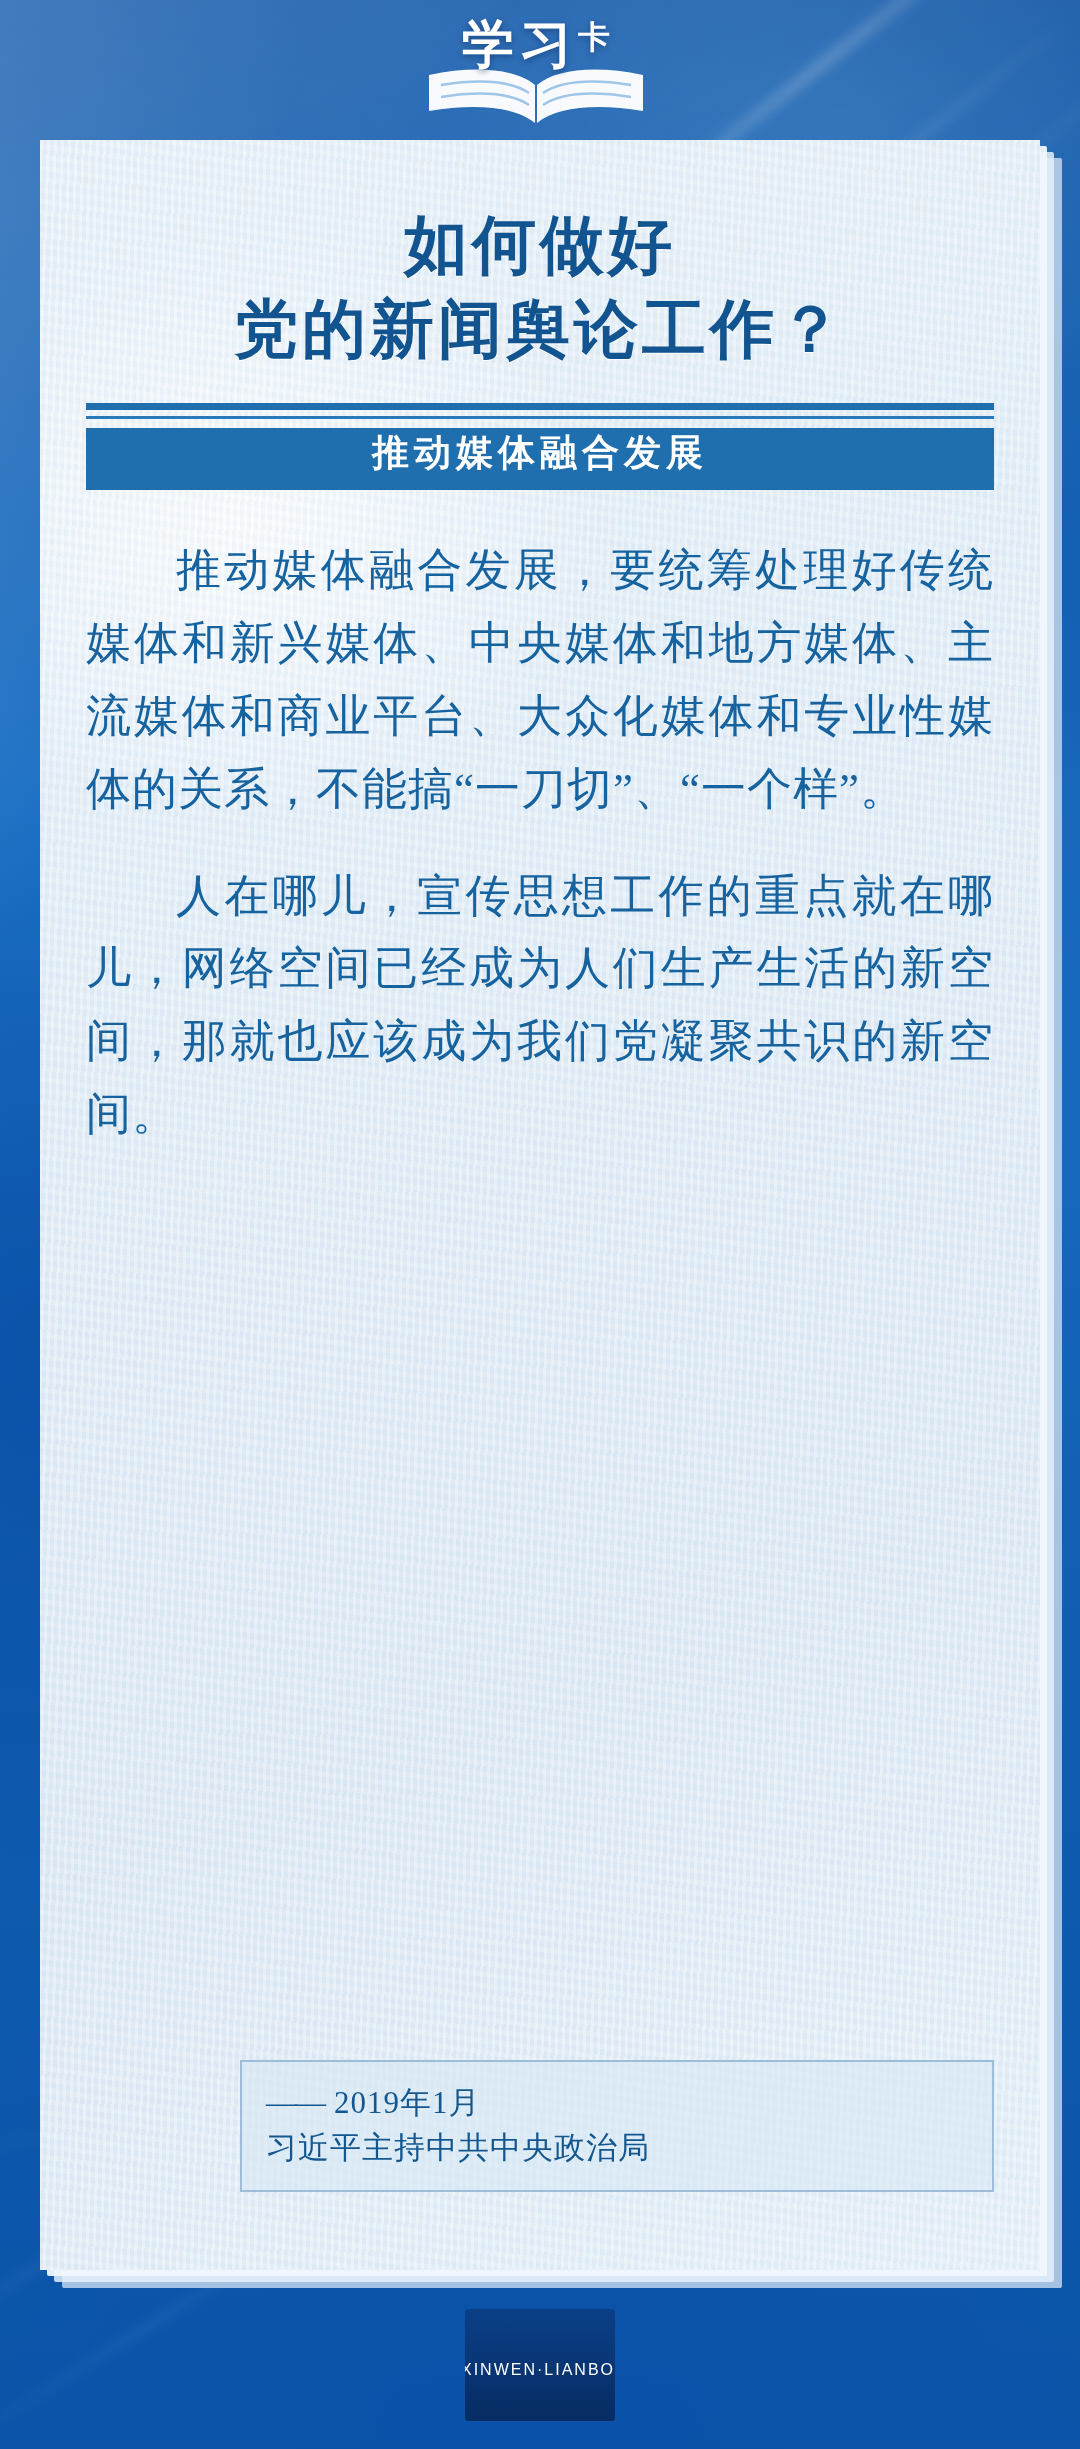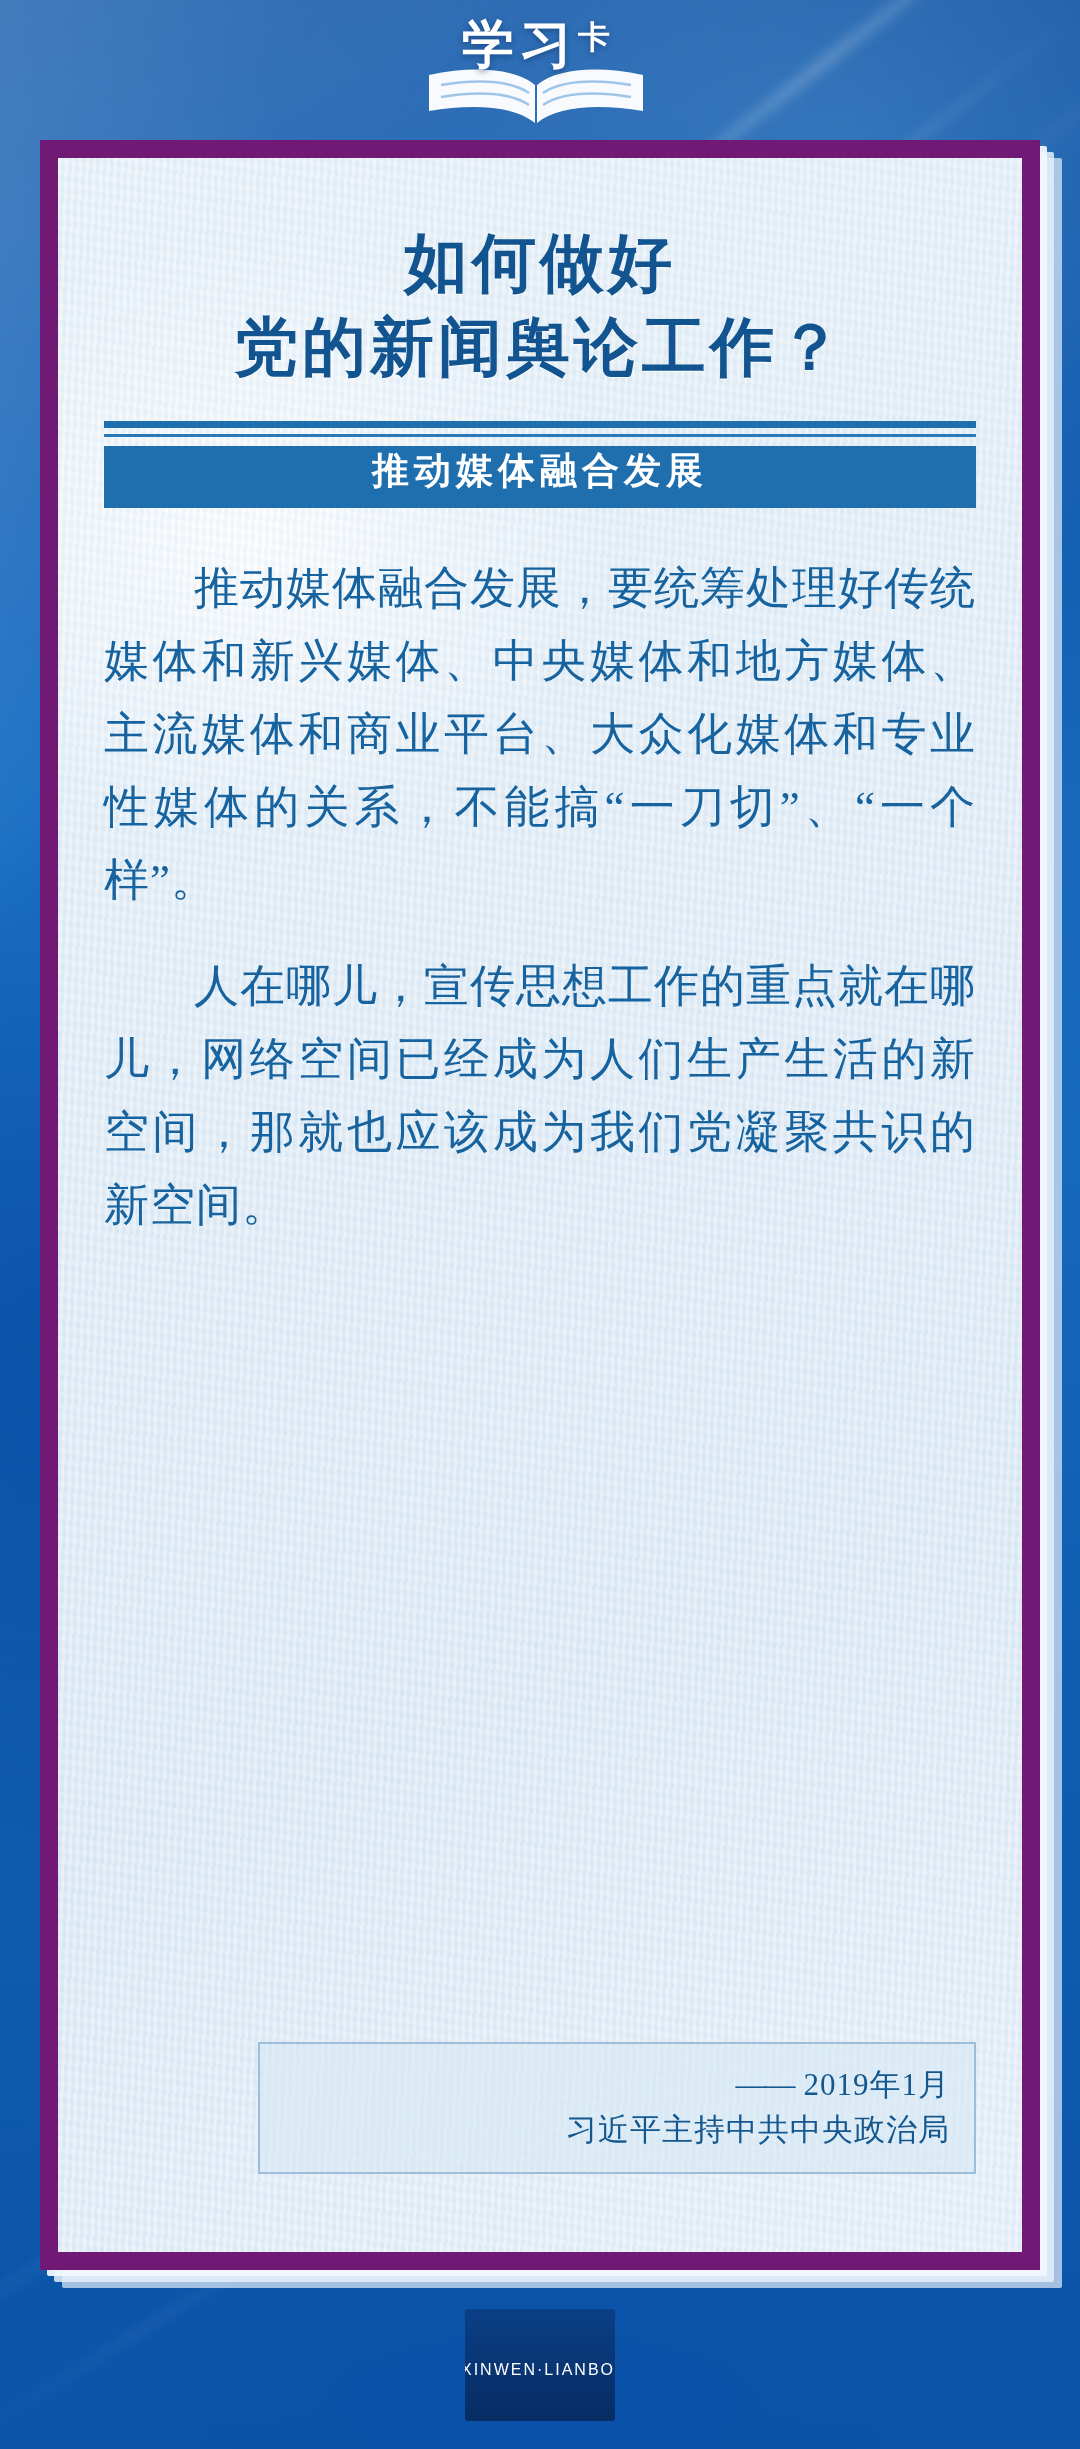--- a/index.html
+++ b/index.html
@@ -84,22 +84,21 @@
     background: #e7eef6;
     border-radius: 2px;
   }
   .cs1 { left: 22px; top: 18px; right: -22px; bottom: -18px; background: rgba(215,230,245,0.75); }
   .cs2 { left: 14px; top: 12px; right: -14px; bottom: -12px; background: rgba(228,239,250,0.85); }
   .cs3 { left: 7px; top: 6px; right: -7px; bottom: -6px; background: rgba(240,247,253,0.95); }
 
   .card {
     position: absolute;
     inset: 0;
-    background: #701a75;
-    padding: 18px;
+    background: #737373;
   }
   .card-inner {
     width: 100%;
     height: 100%;
     background:
       radial-gradient(ellipse 600px 500px at 20% 18%, rgba(255,255,255,0.85), rgba(255,255,255,0) 60%),
       linear-gradient(160deg, #e8f1f8 0%, #e2edf6 35%, #dde9f4 70%, #e6f0f8 100%);
     position: relative;
     padding: 44px 46px 0 46px;
     overflow: hidden;
@@ -181,21 +180,20 @@
   
   .source-box {
     position: absolute;
     z-index: 2;
     left: 200px;
     right: 46px;
     bottom: 78px;
     border: 2px solid #9dbdd8;
     background: rgba(214,231,244,0.55);
     padding: 18px 24px 20px 24px;
-    text-align: right;
   }
   .source-line {
     color: #14578e;
     font-size: 31px;
     line-height: 1.46;
     letter-spacing: 1px;
   }
   .source-line.date .dash {
     letter-spacing: -2px;
     margin-right: 10px;

